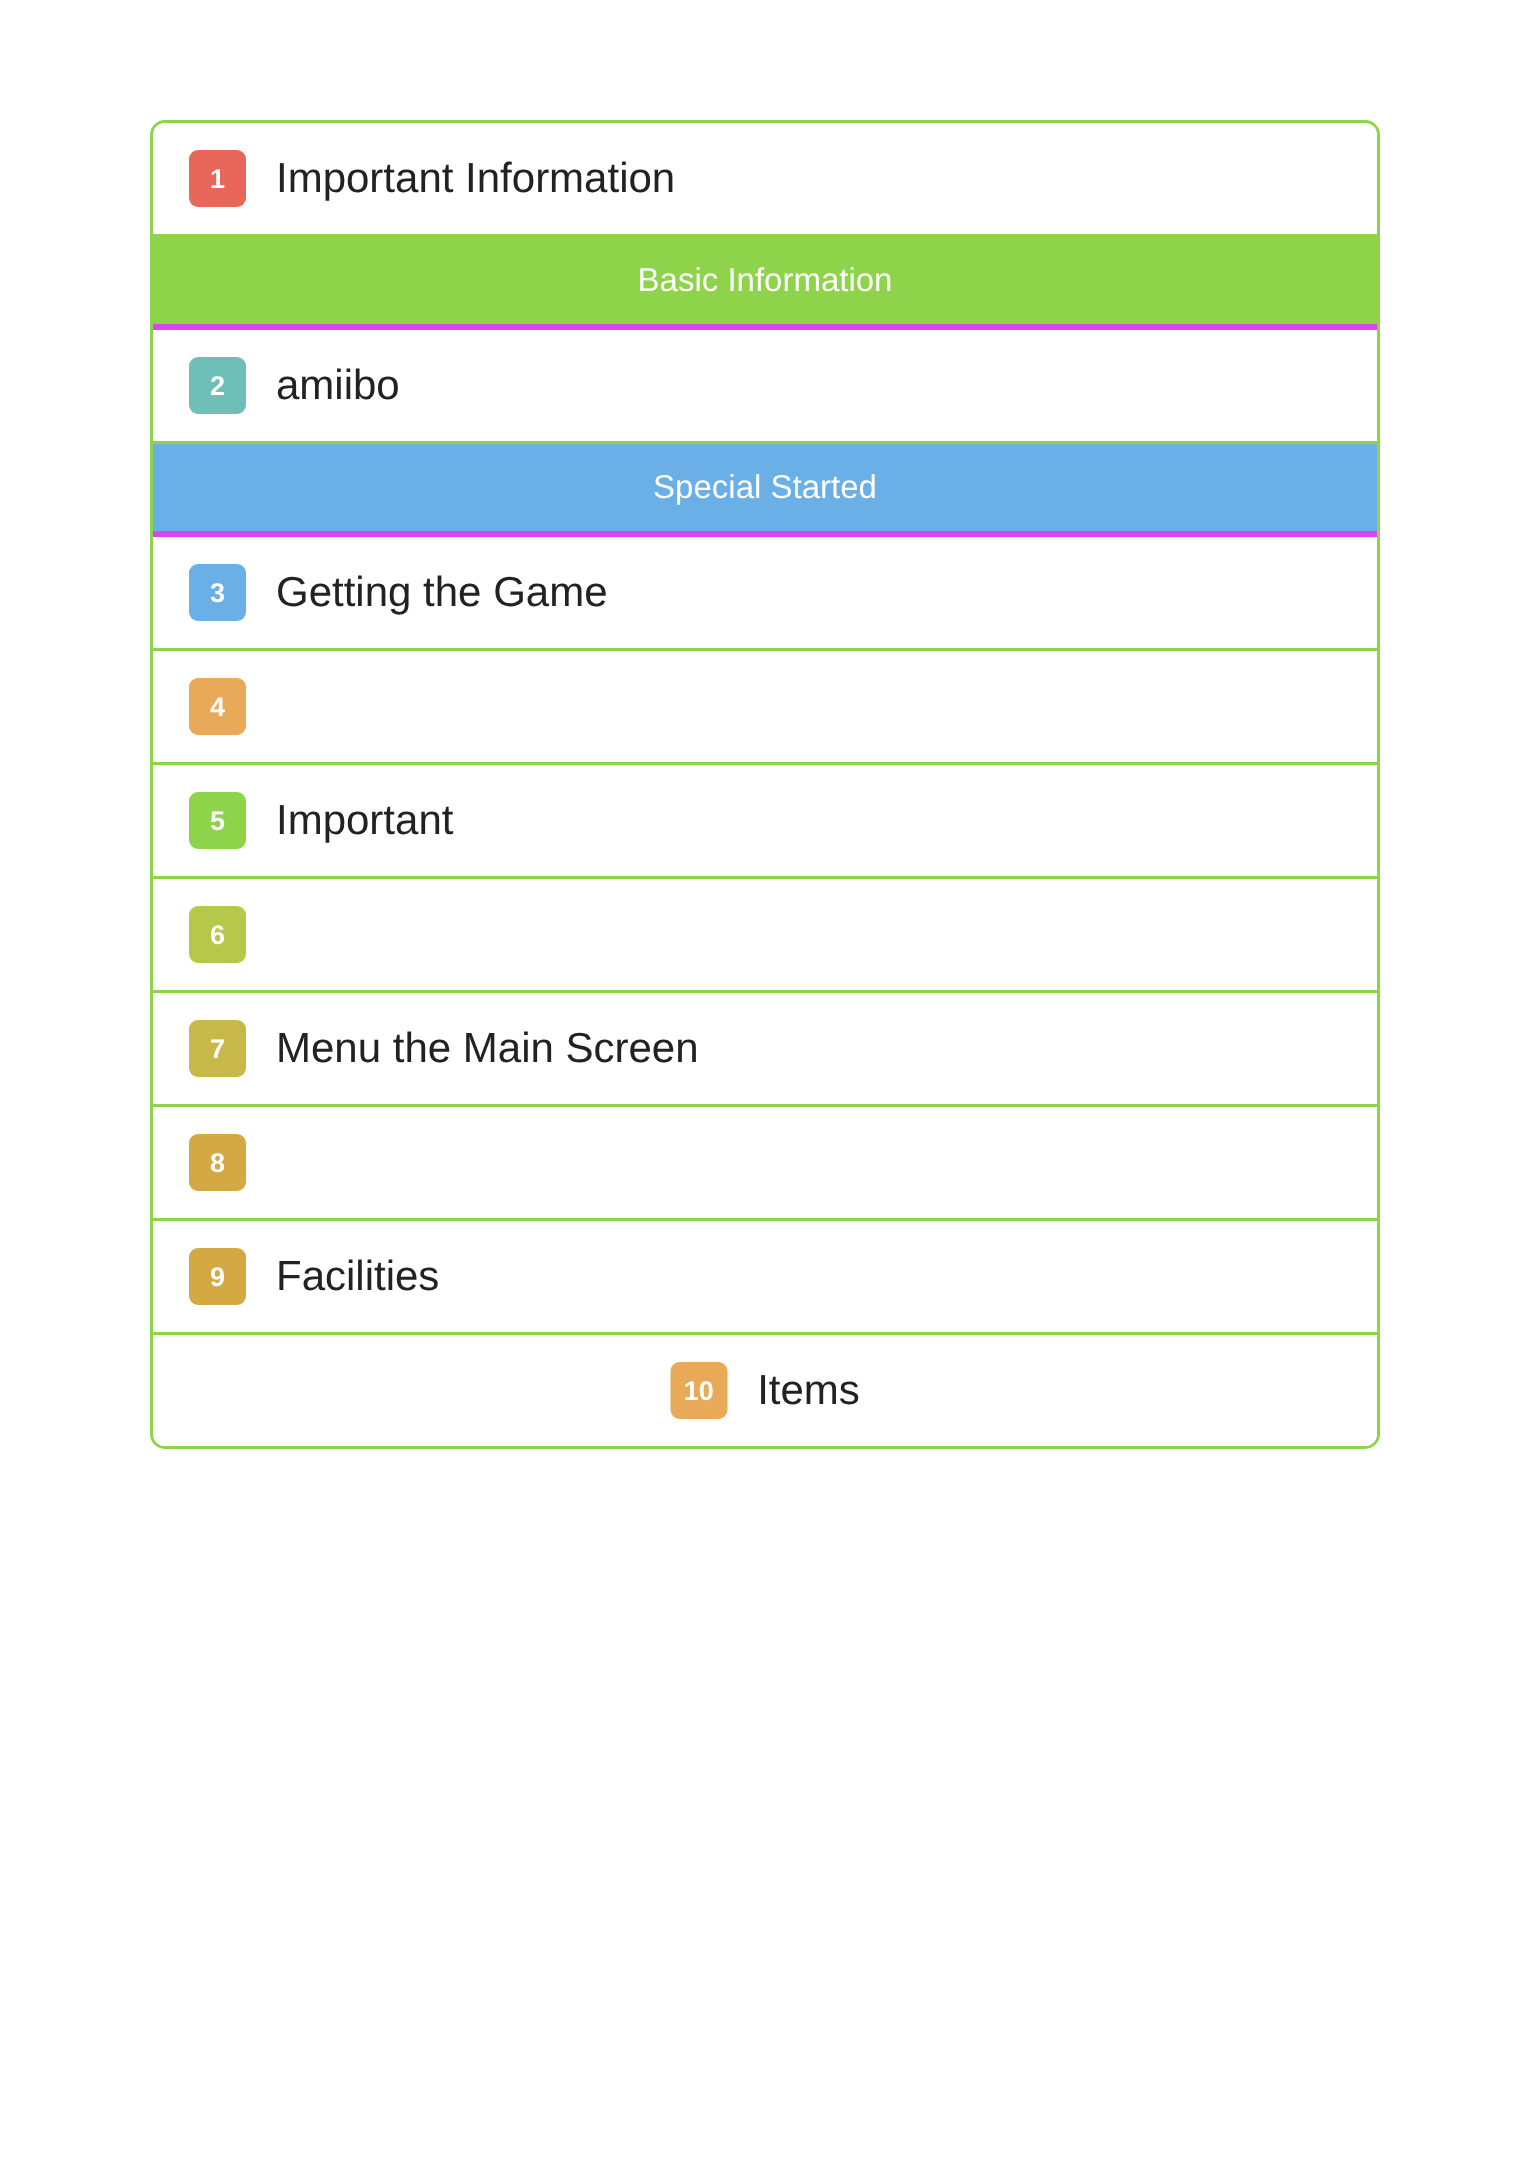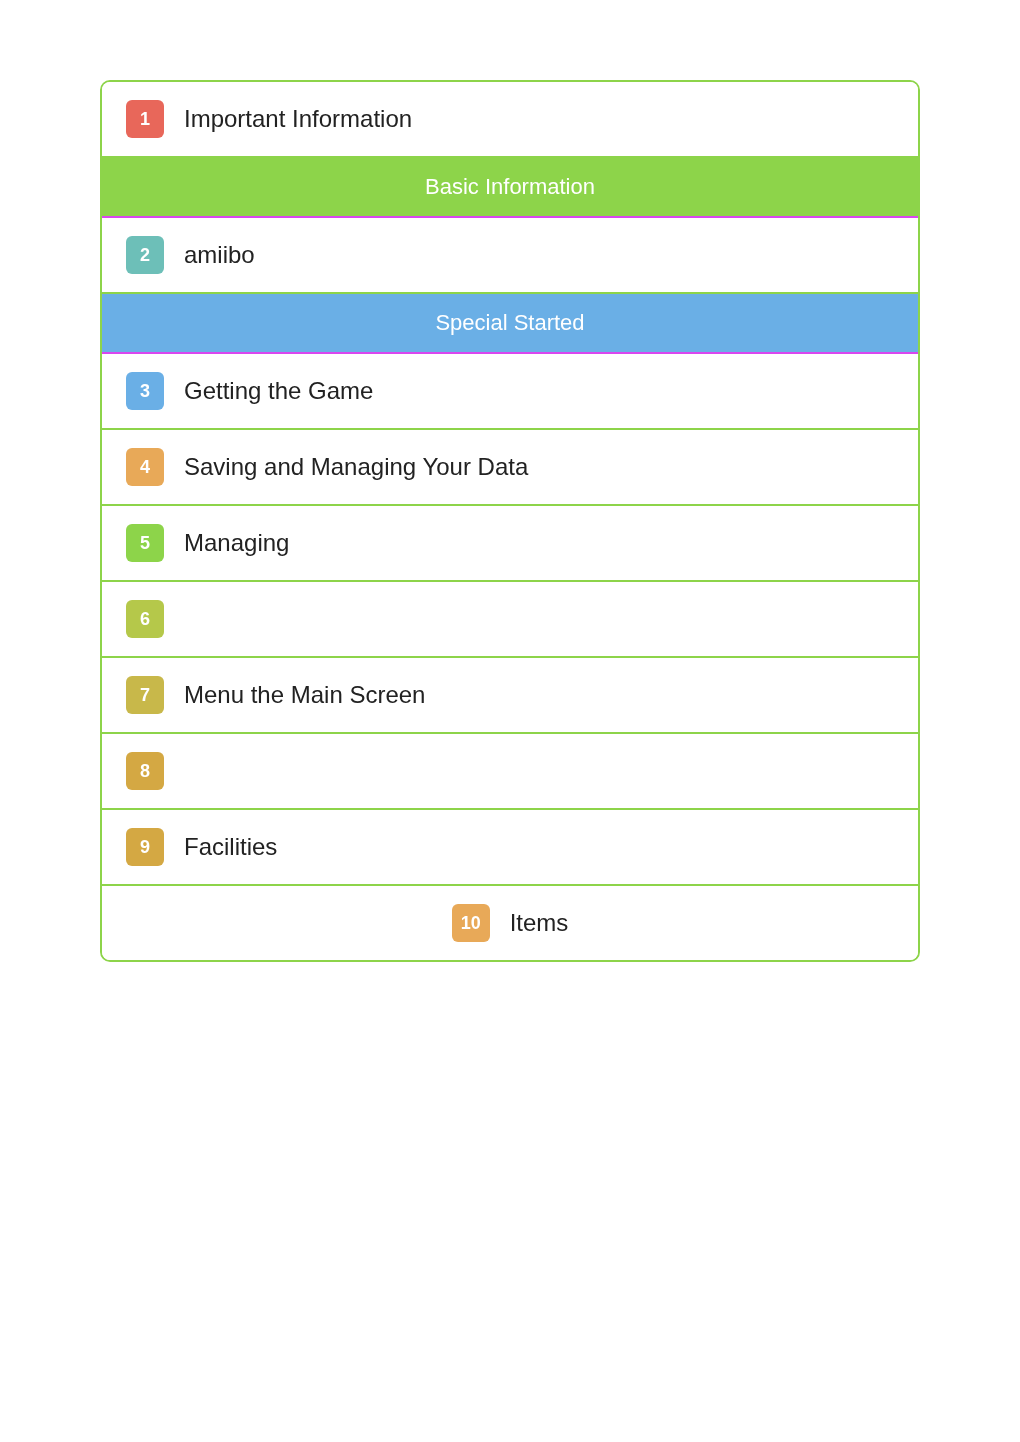--- a/index.html
+++ b/index.html
@@ -46,21 +46,21 @@
 
     .toc-item:last-child {
       border-bottom: none;
     }
 
     .toc-section-header {
       display: flex;
       align-items: center;
       justify-content: center;
       padding: 16px 24px;
-      border-bottom: 2px solid #d946ef;
+      border-bottom: 4px solid #d946ef;
       cursor: default;
     }
 
     .section-header-text {
       font-size: 22px;
       font-weight: 500;
       color: #ffffff;
     }
 
     .badge {
@@ -85,21 +85,21 @@
     .badge-green { background-color: #8dd44a; }
     .badge-yellow-green { background-color: #b5c84a; }
     .badge-olive { background-color: #c8b84a; }
     .badge-tan { background-color: #d4a843; }
 
     .header-basic { background-color: #8dd44a; }
     .header-getting { background-color: #6aafe6; }
     .header-howtoplay { background-color: #e8c84a; }
 
     .item-label {
-      font-size: 24px;
+      font-size: 28px;
       font-weight: 400;
       color: #222;
     }
   </style>
 </head>
 <body>
 
 <h1 class="page-title"></h1>
 
 <div class="toc-container" id="toc-root">
@@ -116,25 +116,24 @@
     </div>
     <div class="toc-section-header header-getting">
       <span class="section-header-text">Special Started</span>
     </div>
     <div class="toc-item">
       <div class="badge badge-blue">3</div>
       <span class="item-label">Getting the Game</span>
     </div>
     <div class="toc-item">
       <div class="badge badge-orange">4</div>
-      <span class="item-label">Saving and Managing Your Data</span>
     </div>
     <div class="toc-item">
       <div class="badge badge-green">5</div>
-      <span class="item-label">Managing</span>
+      <span class="item-label">Important</span>
     </div>
     <div class="toc-item">
       <div class="badge badge-yellow-green">6</div>
     </div>
     <div class="toc-item">
       <div class="badge badge-olive">7</div>
       <span class="item-label">Menu the Main Screen</span>
     </div>
     <div class="toc-item">
       <div class="badge badge-tan">8</div>

